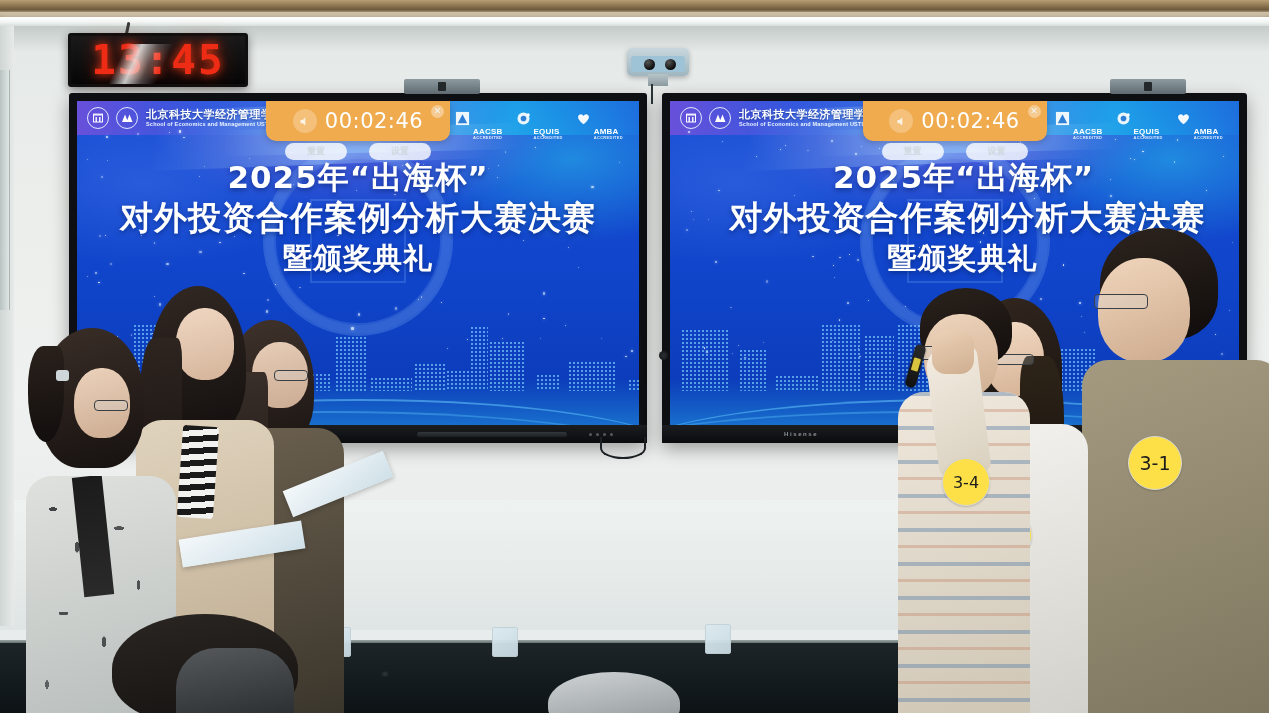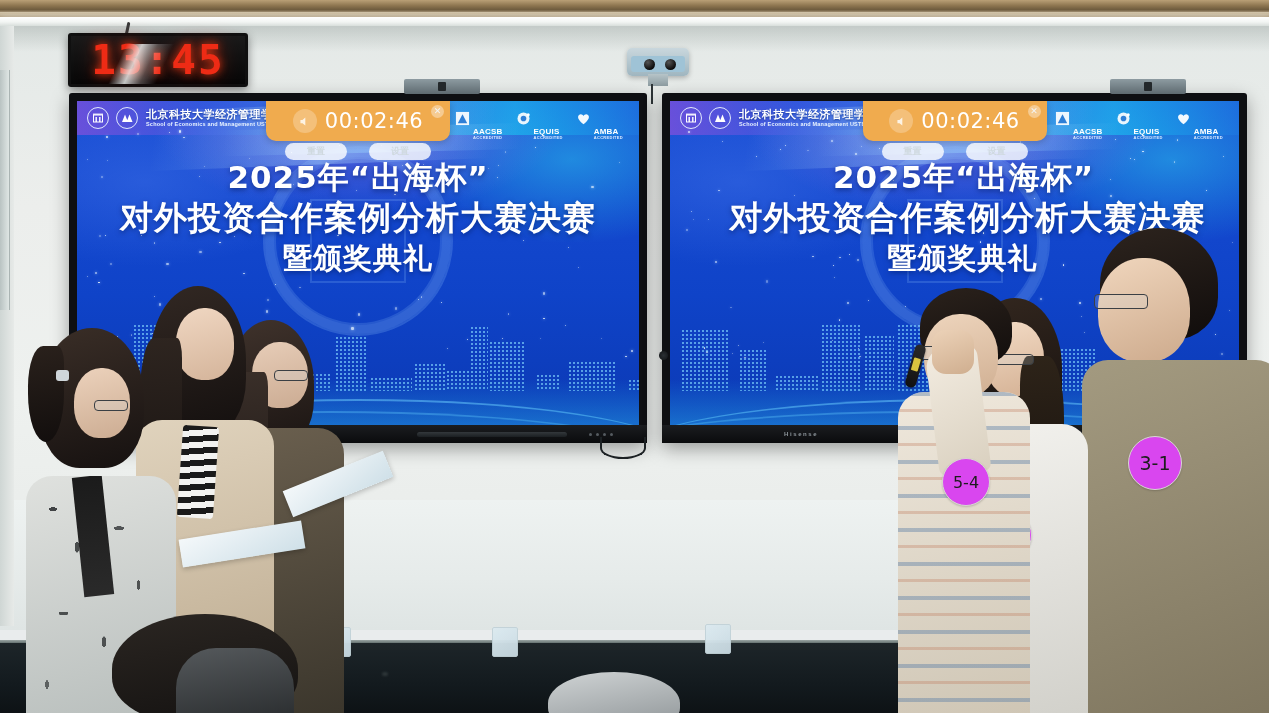--- a/index.html
+++ b/index.html
@@ -306,21 +306,21 @@
   .person{ position:absolute; }
   .head{ position:absolute; border-radius:48% 48% 44% 44%; }
   .hair{ position:absolute; border-radius:50% 50% 38% 38%; }
   .body{ position:absolute; border-radius:26px 26px 0 0; }
   .glasses{
     position:absolute; height:11px; border:1.6px solid #3a3f44;
     border-radius:4px; background:rgba(210,225,235,.20);
   }
   .badge-num{
     position:absolute; border-radius:50%;
-    background:#d946ef; border:1px solid #d8d8d2;
+    background:#fde047; border:1px solid #d8d8d2;
     display:flex; align-items:center; justify-content:center;
     font-family:"DejaVu Sans","Liberation Sans",sans-serif;
     color:#1d1d1d; box-shadow:0 1px 2px rgba(0,0,0,.18);
   }
   .paper{
     position:absolute; background:linear-gradient(160deg,#f4f8fa,#cfe0e8);
     box-shadow:0 2px 5px rgba(0,0,0,.22);
   }
   .mic{
     position:absolute; width:11px; height:44px; border-radius:5px;
@@ -858,20 +858,20 @@
     <div class="head" style="left:26px; top:26px; width:74px; height:84px; background:linear-gradient(165deg,#eed5bd,#cfae91);"></div>
     <div class="glasses" style="left:20px; top:58px; width:50px; height:14px;"></div>
     <div class="body" style="left:0px; top:104px; width:132px; height:321px; background:linear-gradient(165deg,#efe8dc,#cfc6b5); overflow:hidden;">
       <div class="stripes"></div>
     </div>
     <div style="position:absolute; left:34px; top:58px; width:52px; height:128px; background:linear-gradient(160deg,#f3ece1,#d9d0bf); border-radius:20px 12px 8px 8px; transform:rotate(-7deg);"></div>
     <div style="position:absolute; left:34px; top:42px; width:42px; height:44px; background:linear-gradient(160deg,#ecd2b8,#cfae8f); border-radius:14px;"></div>
     <div class="mic" style="left:12px; top:56px;">
       <div class="mic-label"></div>
     </div>
-    <div class="badge-num" style="left:44px; top:170px; width:48px; height:48px; font-size:16px;">5-4</div>
+    <div class="badge-num" style="left:44px; top:170px; width:48px; height:48px; font-size:16px;">3-4</div>
   </div>
 
   <div class="foreground-head" style="left:112px; top:614px; width:186px; height:110px;"></div>
   <div class="foreground-head" style="left:548px; top:672px; width:132px; height:62px; background:linear-gradient(170deg,#cfd3d4,#8b9194);"></div>
   <div style="position:absolute; left:176px; top:648px; width:118px; height:70px; background:linear-gradient(170deg,#55595c,#2b2e30); border-radius:40px 40px 0 0;"></div>
 
 </div>
 
 </body></html>

